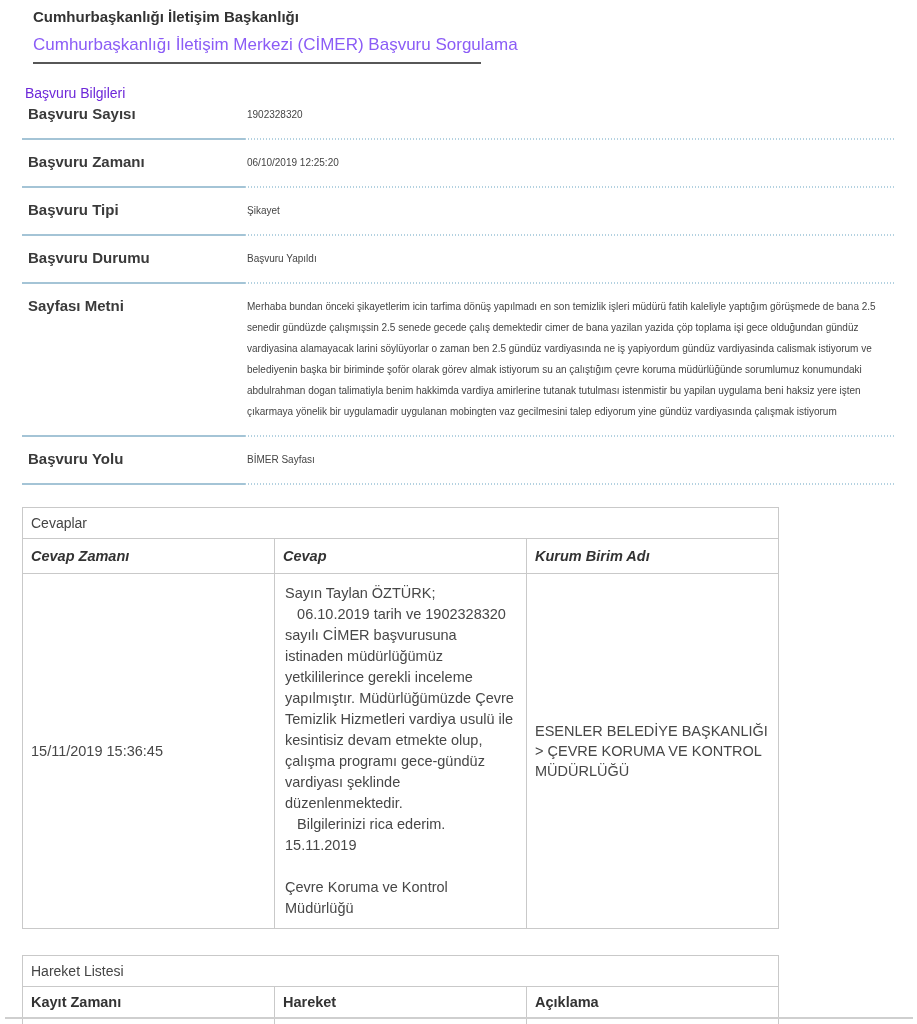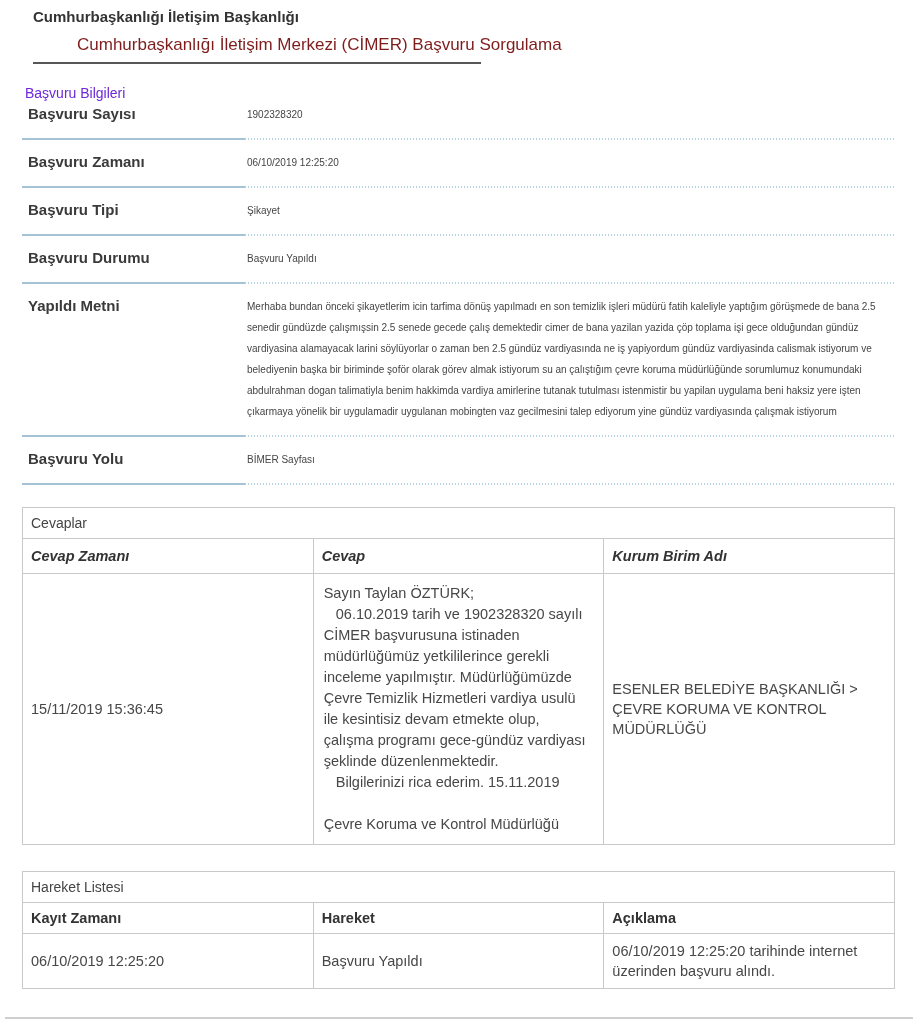--- a/index.html
+++ b/index.html
@@ -7,41 +7,41 @@
   body {
     font-family: "Liberation Sans", "DejaVu Sans", sans-serif;
     color: #3f3f3f;
     position: relative;
   }
   .page { width: 917px; height: 1024px; padding: 8px 22px 12px 22px; position: relative; }
 
   
   .hdr { margin-left: 11px; }
   .hdr h1 { font-size: 15px; font-weight: bold; color: #333333; line-height: 18px; }
-  .hdr .subtitle { font-size: 17px; font-weight: 400; color: #7f1d1d; line-height: 23px; margin-top: 7px; margin-left: 44px; }
+  .hdr .subtitle { font-size: 17px; font-weight: 400; color: #8b5cf6; line-height: 23px; margin-top: 7px; }
   .title-underline { width: 448px; height: 2px; background: #575757; margin-top: 6px; }
 
   
   .section-label { margin: 21px 0 0 3px; font-size: 14px; color: #6d28d9; line-height: 16px; }
 
   
   .frow { display: flex; padding: 12px 0 13px 6px; }
   .frow.first { padding-top: 3px; }
   .flabel { width: 219px; flex-shrink: 0; font-size: 15px; font-weight: bold; color: #3a3a3a; line-height: 20px; }
   .fvalue { width: 660px; font-size: 10px; color: #454545; line-height: 21px; white-space: pre-wrap; }
 
   .sep { display: flex; height: 2px; }
   .sep .sep-solid { width: 223px; height: 2px; background: #a4c4d6; }
   .sep .sep-dotted {
     flex: 1; height: 2px;
     background-image: repeating-linear-gradient(to right, #b3d1e0 0, #b3d1e0 1px, transparent 1px, transparent 3px);
   }
 
   
-  table.tbl { border-collapse: collapse; width: 873px; table-layout: fixed; }
+  table.tbl { border-collapse: collapse; width: 757px; table-layout: fixed; }
   table.tbl td, table.tbl th { border: 1px solid #c9c9c9; font-size: 14.5px; color: #474747; }
   table.tbl .cap td { padding: 5px 8px; font-size: 14px; color: #444444; }
   table.tbl th { text-align: left; font-weight: bold; color: #333333; padding: 6px 8px; line-height: 20px; vertical-align: middle; }
   table.tbl td { padding: 6px 8px; line-height: 20px; vertical-align: middle; }
 
   table.answers { margin-top: 22px; }
   table.answers .c-time { width: 88px; }
   table.answers .c-dep  { width: 160px; }
   table.answers td.c-ans { padding: 9px 10px; vertical-align: top; white-space: pre-wrap; line-height: 21px; }
   table.answers th { padding: 7px 8px; font-style: italic; }
@@ -101,21 +101,21 @@
     <div class="frow">
       <div class="flabel">Başvuru Durumu</div>
       <div class="fvalue">Başvuru Yapıldı</div>
     </div>
     <div class="sep">
         <span class="sep-solid"></span>
         <span class="sep-dotted"></span>
       </div>
 
     <div class="frow">
-      <div class="flabel">Yapıldı Metni</div>
+      <div class="flabel">Sayfası Metni</div>
       <div class="fvalue">Merhaba bundan önceki şikayetlerim icin tarfima dönüş yapılmadı en son temizlik işleri müdürü fatih kaleliyle yaptığım görüşmede de bana 2.5 senedir gündüzde çalışmışsin 2.5 senede gecede çalış demektedir cimer de bana yazilan yazida çöp toplama işi gece olduğundan gündüz vardiyasina alamayacak larini söylüyorlar o zaman ben 2.5 gündüz vardiyasında ne iş yapiyordum gündüz vardiyasinda calismak istiyorum ve belediyenin başka bir biriminde şoför olarak görev almak istiyorum su an çalıştığım çevre koruma müdürlüğünde sorumlumuz konumundaki abdulrahman dogan talimatiyla benim hakkimda vardiya amirlerine tutanak tutulması istenmistir bu yapilan uygulama beni haksiz yere işten çıkarmaya yönelik bir uygulamadir uygulanan mobingten vaz gecilmesini talep ediyorum yine gündüz vardiyasında çalışmak istiyorum</div>
     </div>
     <div class="sep">
         <span class="sep-solid"></span>
         <span class="sep-dotted"></span>
       </div>
 
     <div class="frow">
       <div class="flabel">Başvuru Yolu</div>
       <div class="fvalue">BİMER Sayfası</div>

